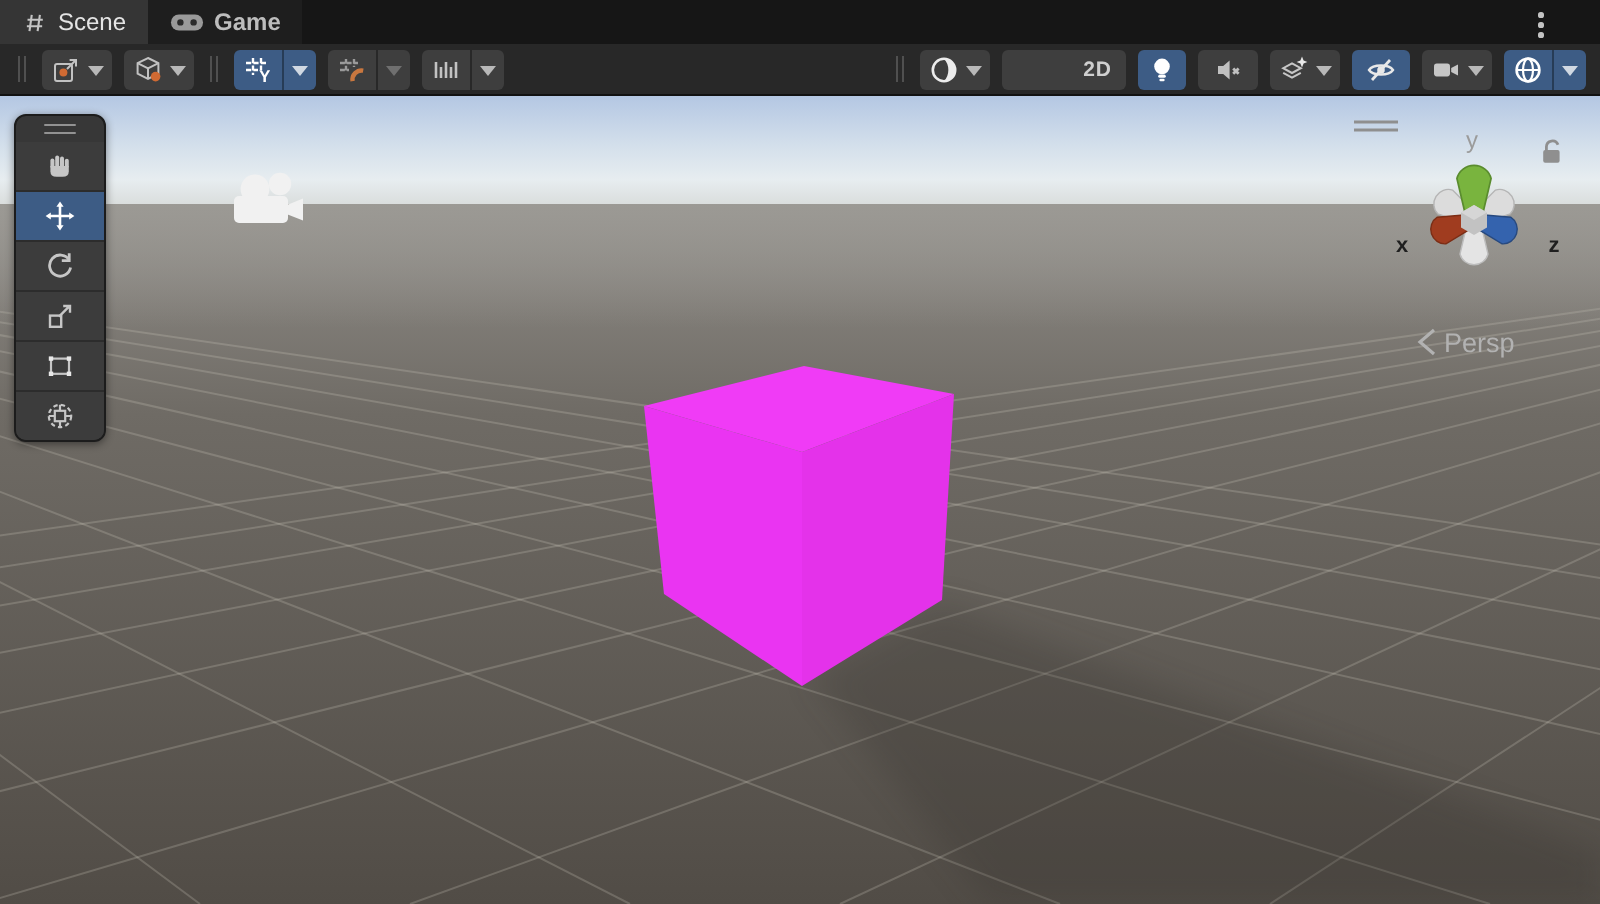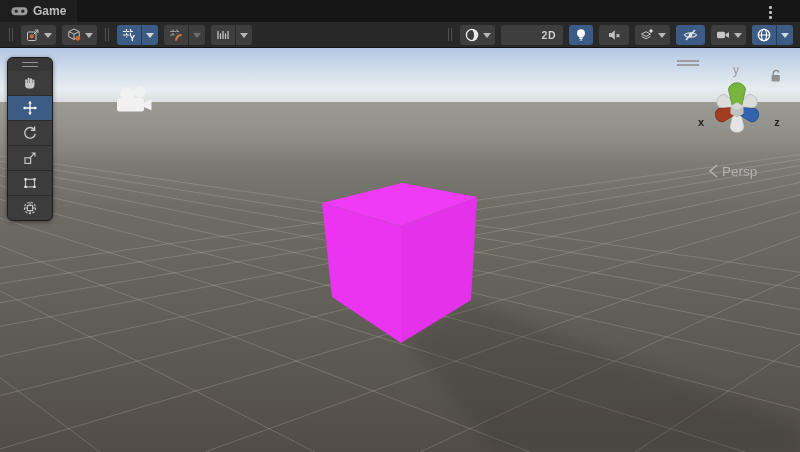--- a/index.html
+++ b/index.html
@@ -45,20 +45,28 @@
   .palette .handle i{display:block;width:16px;height:1.5px;background:#929292;border-radius:1px;}
   .tool{height:24px;display:flex;align-items:center;justify-content:center;border-top:1px solid #2c2c2c;background:#3c3c3c;}
   .tool.active{background:#3d5c85;}
   svg{display:block;}
   text{font-family:"Liberation Sans",sans-serif;}
 </style>
 </head>
 <body>
 
 <div class="tabbar">
+  <div class="tab active">
+    <span class="ticon">
+      <svg width="13" height="13" viewBox="0 0 16 16">
+          <path d="M6,3 L4.6,13 M11,3 L9.6,13 M3.4,6 H12.8 M3,10 H12.4" stroke="#c4c4c4" stroke-width="1.3" fill="none"></path>
+        </svg>
+    </span>
+    <span>Scene</span>
+  </div>
   <div class="tab" style="background:#1e1e1e;font-weight:bold;">
     <span class="ticon">
       <svg width="17" height="12" viewBox="0 0 18 12">
         <rect x="0.5" y="2" width="17" height="8.5" rx="4.2" fill="#9a9a9a"></rect>
         <circle cx="5.5" cy="6.2" r="1.7" fill="#2b2b2b"></circle>
         <circle cx="12.5" cy="6.2" r="1.7" fill="#2b2b2b"></circle>
       </svg>
     </span>
     <span>Game</span>
   </div>

